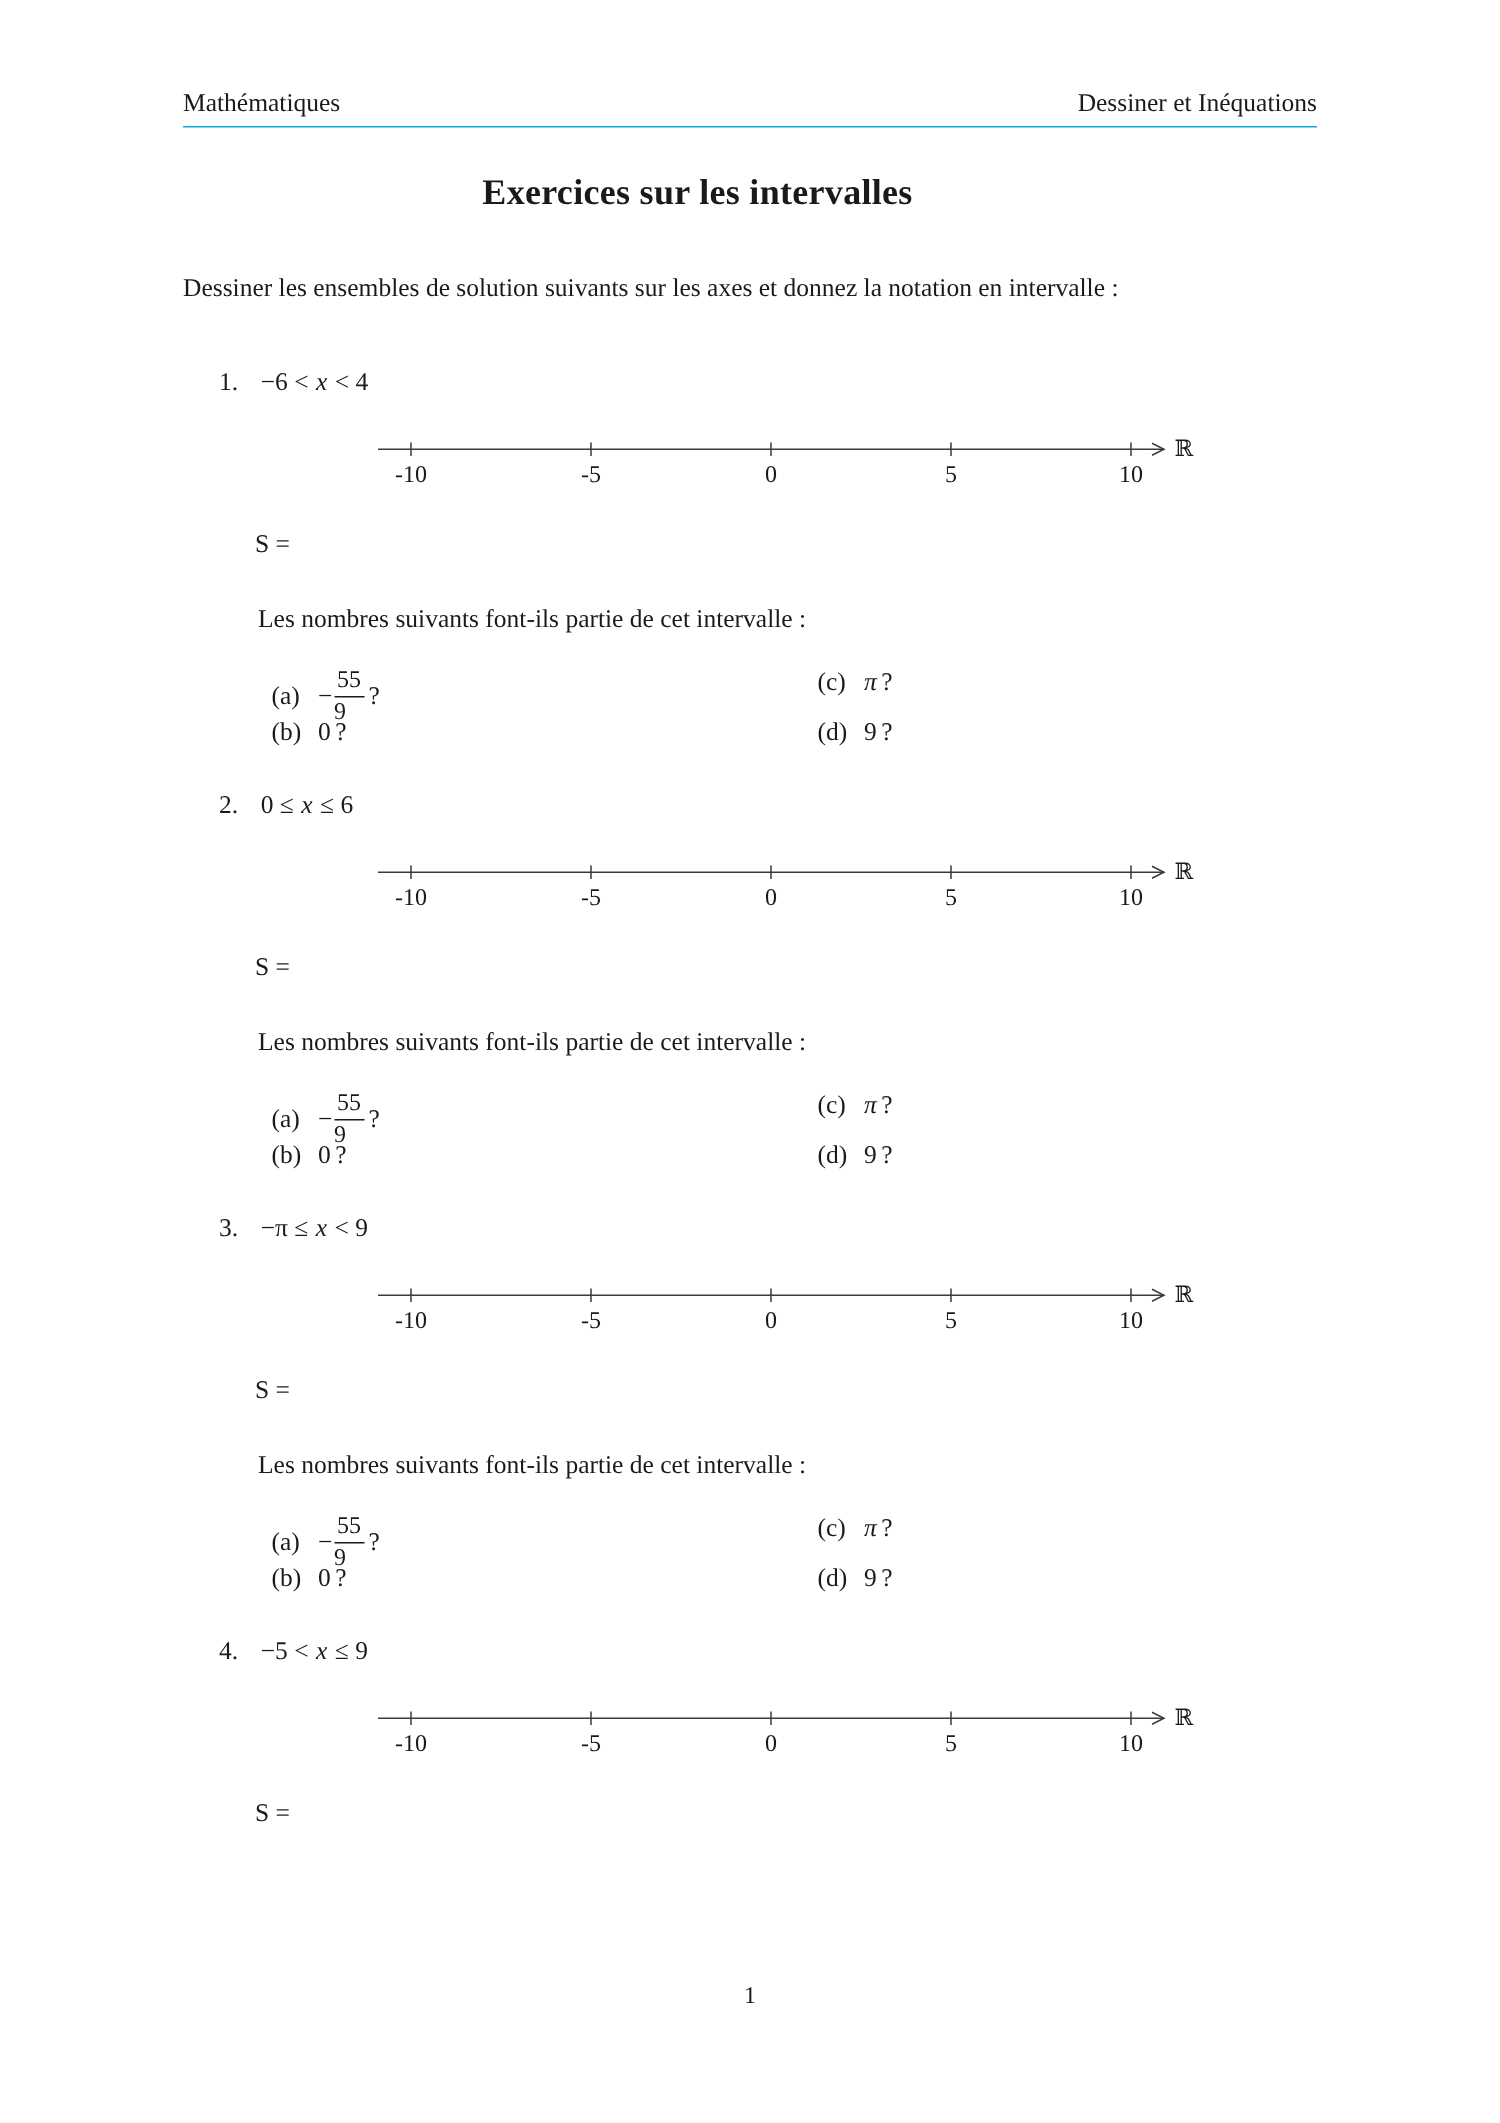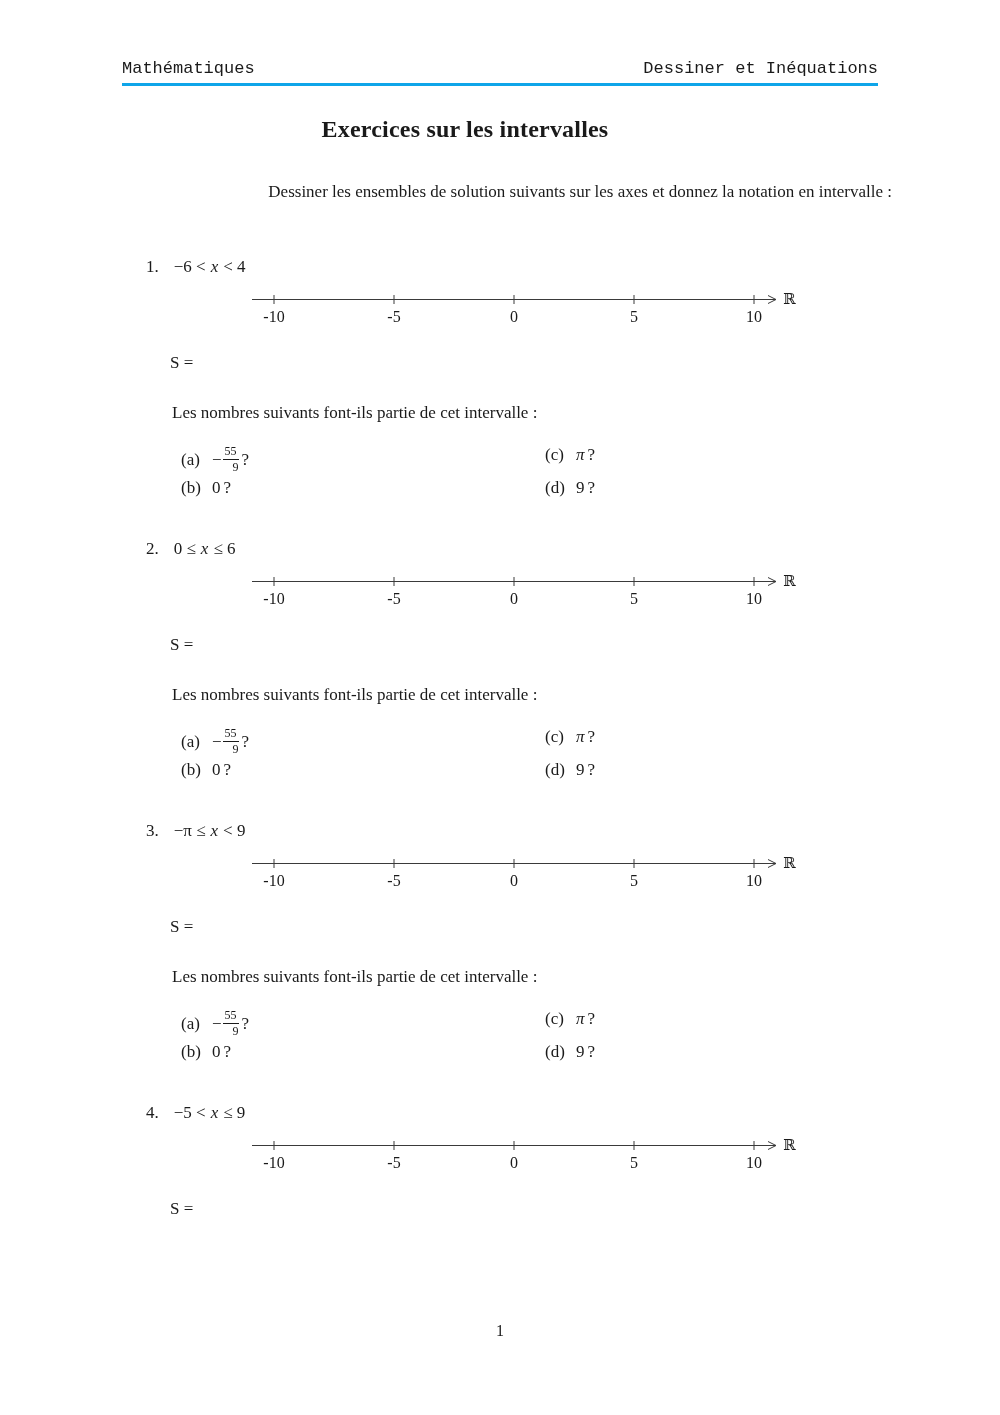--- a/index.html
+++ b/index.html
@@ -5,30 +5,30 @@
   html,body{margin:0;padding:0;}
   body{
     width:1000px;height:1415px;position:relative;background:#ffffff;
     font-family:"Liberation Serif","DejaVu Serif",serif;
     color:#1a1a1a;font-size:17px;overflow:hidden;
   }
   
   .page-header{
     position:absolute;left:122px;top:59px;width:756px;
     display:flex;justify-content:space-between;align-items:baseline;
-    padding-bottom:5px;border-bottom:3px solid #0ea5e9;font-family:Liberation Mono, monospace;
+    padding-bottom:5px;border-bottom:1px solid #0ea5e9;
   }
   .doc-title{
     position:absolute;left:0;top:116px;width:930px;text-align:center;
     font-size:24px;font-weight:bold;letter-spacing:.2px;
   }
-  .intro{position:absolute;left:122px;top:182px;width:770px;text-align:right;}
+  .intro{position:absolute;left:122px;top:182px;width:770px;}
   
   .exercise{position:absolute;left:0;width:1000px;height:282px;}
-  .ex-head{position:absolute;left:146px;top:12px;white-space:nowrap;}
+  .ex-head{position:absolute;left:146px;top:0;white-space:nowrap;}
   .ex-num{display:inline-block;margin-right:15px;}
   .expr .var{font-style:italic;margin:0 5px;}
   
   .numberline{position:absolute;left:252px;top:46px;width:580px;height:42px;}
   .numberline svg{position:absolute;left:0;top:0;}
   .tick-label{
     position:absolute;top:17px;transform:translateX(-50%);
     font-size:16px;white-space:nowrap;
   }
   .r-symbol{
@@ -37,21 +37,21 @@
   }
   .s-line{position:absolute;left:170px;top:108px;}
   .subq-intro{position:absolute;left:172px;top:158px;}
   
   .subq{position:absolute;display:flex;align-items:center;white-space:nowrap;}
   .q-label{display:inline-block;min-width:31px;}
   .q-val{display:inline-flex;align-items:center;}
   .q-val .pi{font-style:italic;}
   .qm{margin-left:3px;}
   .frac{
-    display:inline-block;text-align:right;font-size:12px;line-height:1.1;
+    display:inline-block;text-align:left;font-size:16px;line-height:1.1;
     vertical-align:middle;margin-left:1px;
   }
   .frac .fnum{display:block;border-bottom:1px solid #1a1a1a;padding:0 2px 1px 2px;}
   .frac .fden{display:block;padding-top:1px;}
   .page-number{position:absolute;left:0;top:1322px;width:1000px;text-align:center;font-size:16px;}
 </style>
 </head>
 <body>
 
 <div class="page-header">

